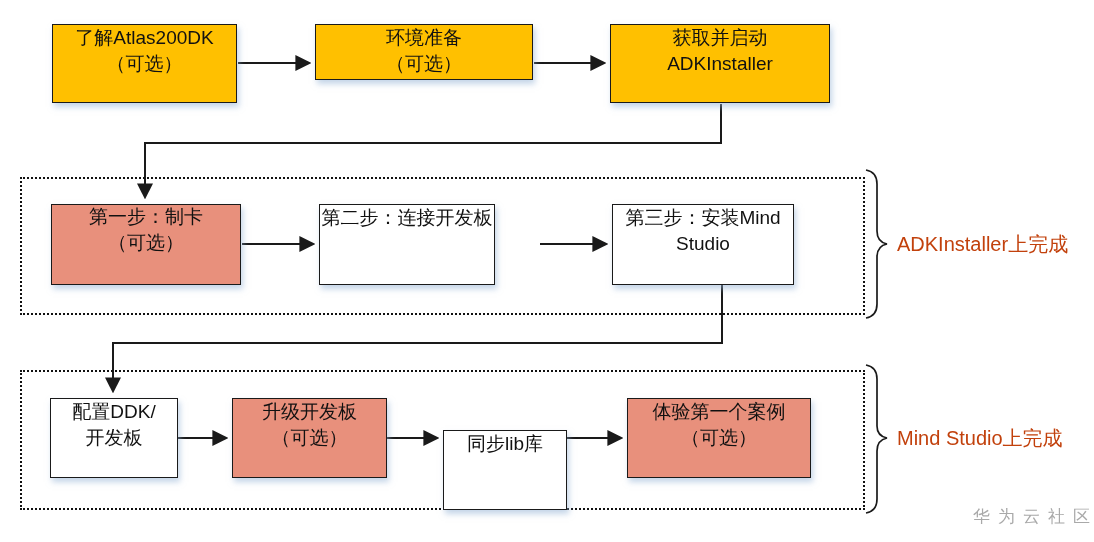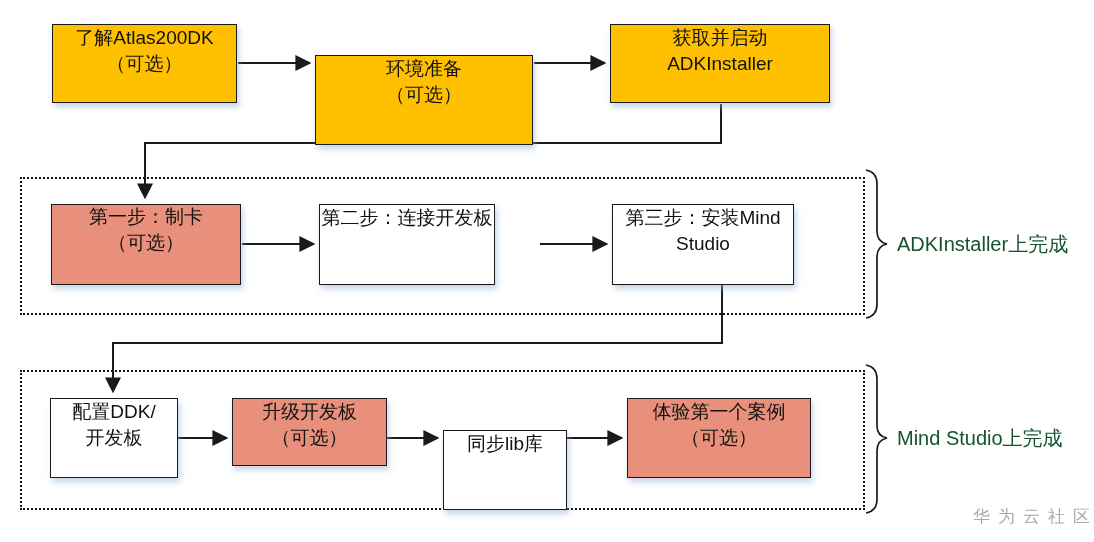--- a/index.html
+++ b/index.html
@@ -15,21 +15,21 @@
     box-shadow:2px 4px 6px rgba(147,178,214,0.55);
   }
   .node span{white-space:pre-line;}
   .fill-orange{background:var(--optional-top,#FFC000);}
   .fill-salmon{background:var(--optional-step,#E8907C);}
   .fill-white{background:var(--default-node,#FFFFFF);}
   .group{
     position:absolute;border:2px dotted #111;box-sizing:border-box;background:transparent;
   }
   .brace-label{
-    position:absolute;font-size:20px;line-height:26px;color:#14532d;white-space:nowrap;
+    position:absolute;font-size:20px;line-height:26px;color:#c2410c;white-space:nowrap;
   }
   .watermark{
     position:absolute;font-size:17px;letter-spacing:8px;color:var(--watermark,#A9A9A9);
     white-space:nowrap;
   }
 </style>
 </head>
 <body>
 
 <div class="canvas">
@@ -59,21 +59,21 @@
     <path d="M866,365 Q877,367 877,379 L877,426 Q877,436 887,438 Q877,440 877,451 L877,499 Q877,511 866,513" stroke="#1a1a1a" stroke-width="1.7" fill="none"></path>
   </svg>
 
   <div class="group" style="left:20px;top:177px;width:845px;height:138px;"></div>
   <div class="group" style="left:20px;top:370px;width:845px;height:140px;"></div>
 
   <div class="node fill-orange" style="left:52px;top:24px;width:185px;height:79px;">
     <span>了解Atlas200DK
 （可选）</span>
   </div>
-  <div class="node fill-orange" style="left:315px;top:24px;width:218px;height:90px;margin-top:31px;">
+  <div class="node fill-orange" style="left:315px;top:24px;width:218px;height:56px;">
     <span>环境准备
 （可选）</span>
   </div>
   <div class="node fill-orange" style="left:610px;top:24px;width:220px;height:79px;">
     <span>获取并启动
 ADKInstaller</span>
   </div>
 
   <div class="node fill-salmon" style="left:51px;top:204px;width:190px;height:81px;font-family:Liberation Mono, monospace;">
     <span>第一步：制卡
@@ -84,21 +84,21 @@
   </div>
   <div class="node fill-white" style="left:612px;top:204px;width:182px;height:81px;">
     <span>第三步：安装Mind
 Studio</span>
   </div>
 
   <div class="node fill-white" style="left:50px;top:398px;width:128px;height:80px;">
     <span>配置DDK/
 开发板</span>
   </div>
-  <div class="node fill-salmon" style="left:232px;top:398px;width:155px;height:68px;">
+  <div class="node fill-salmon" style="left:232px;top:398px;width:155px;height:80px;">
     <span>升级开发板
 （可选）</span>
   </div>
   <div class="node fill-white" style="left:443px;top:398px;width:124px;height:80px;margin-top:32px;">
     <span>同步lib库</span>
   </div>
   <div class="node fill-salmon" style="left:627px;top:398px;width:184px;height:80px;">
     <span>体验第一个案例
 （可选）</span>
   </div>

